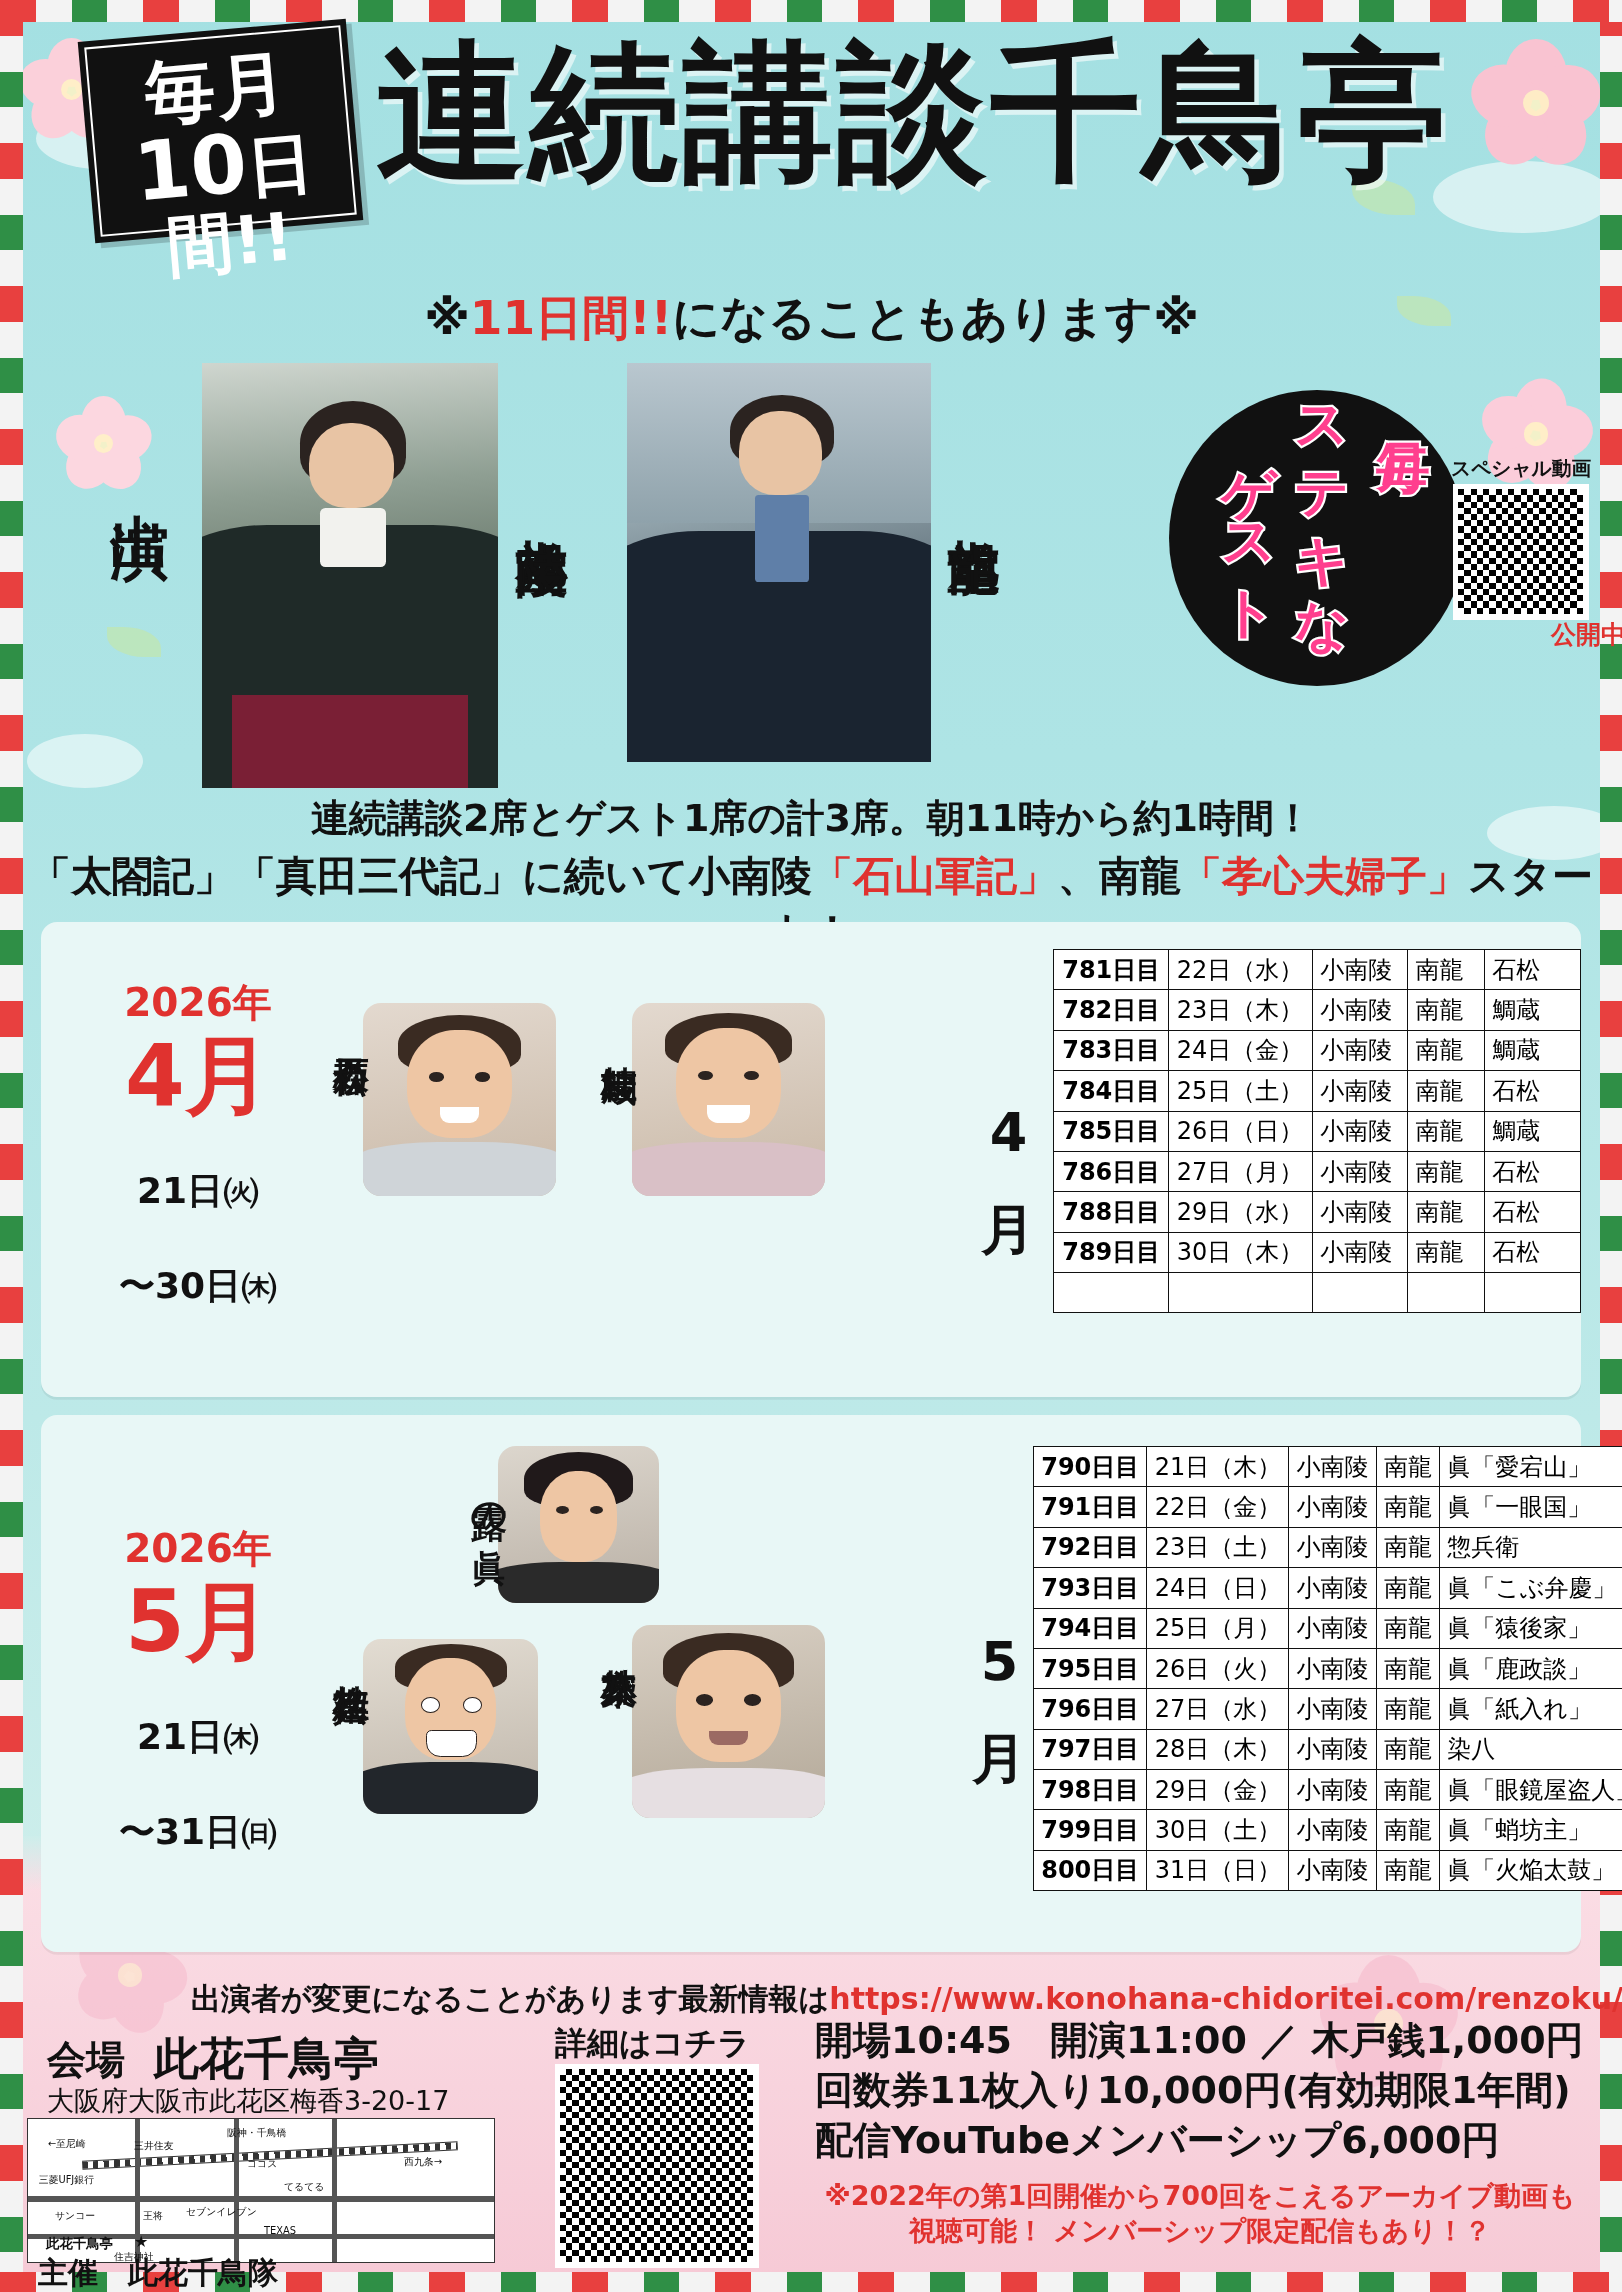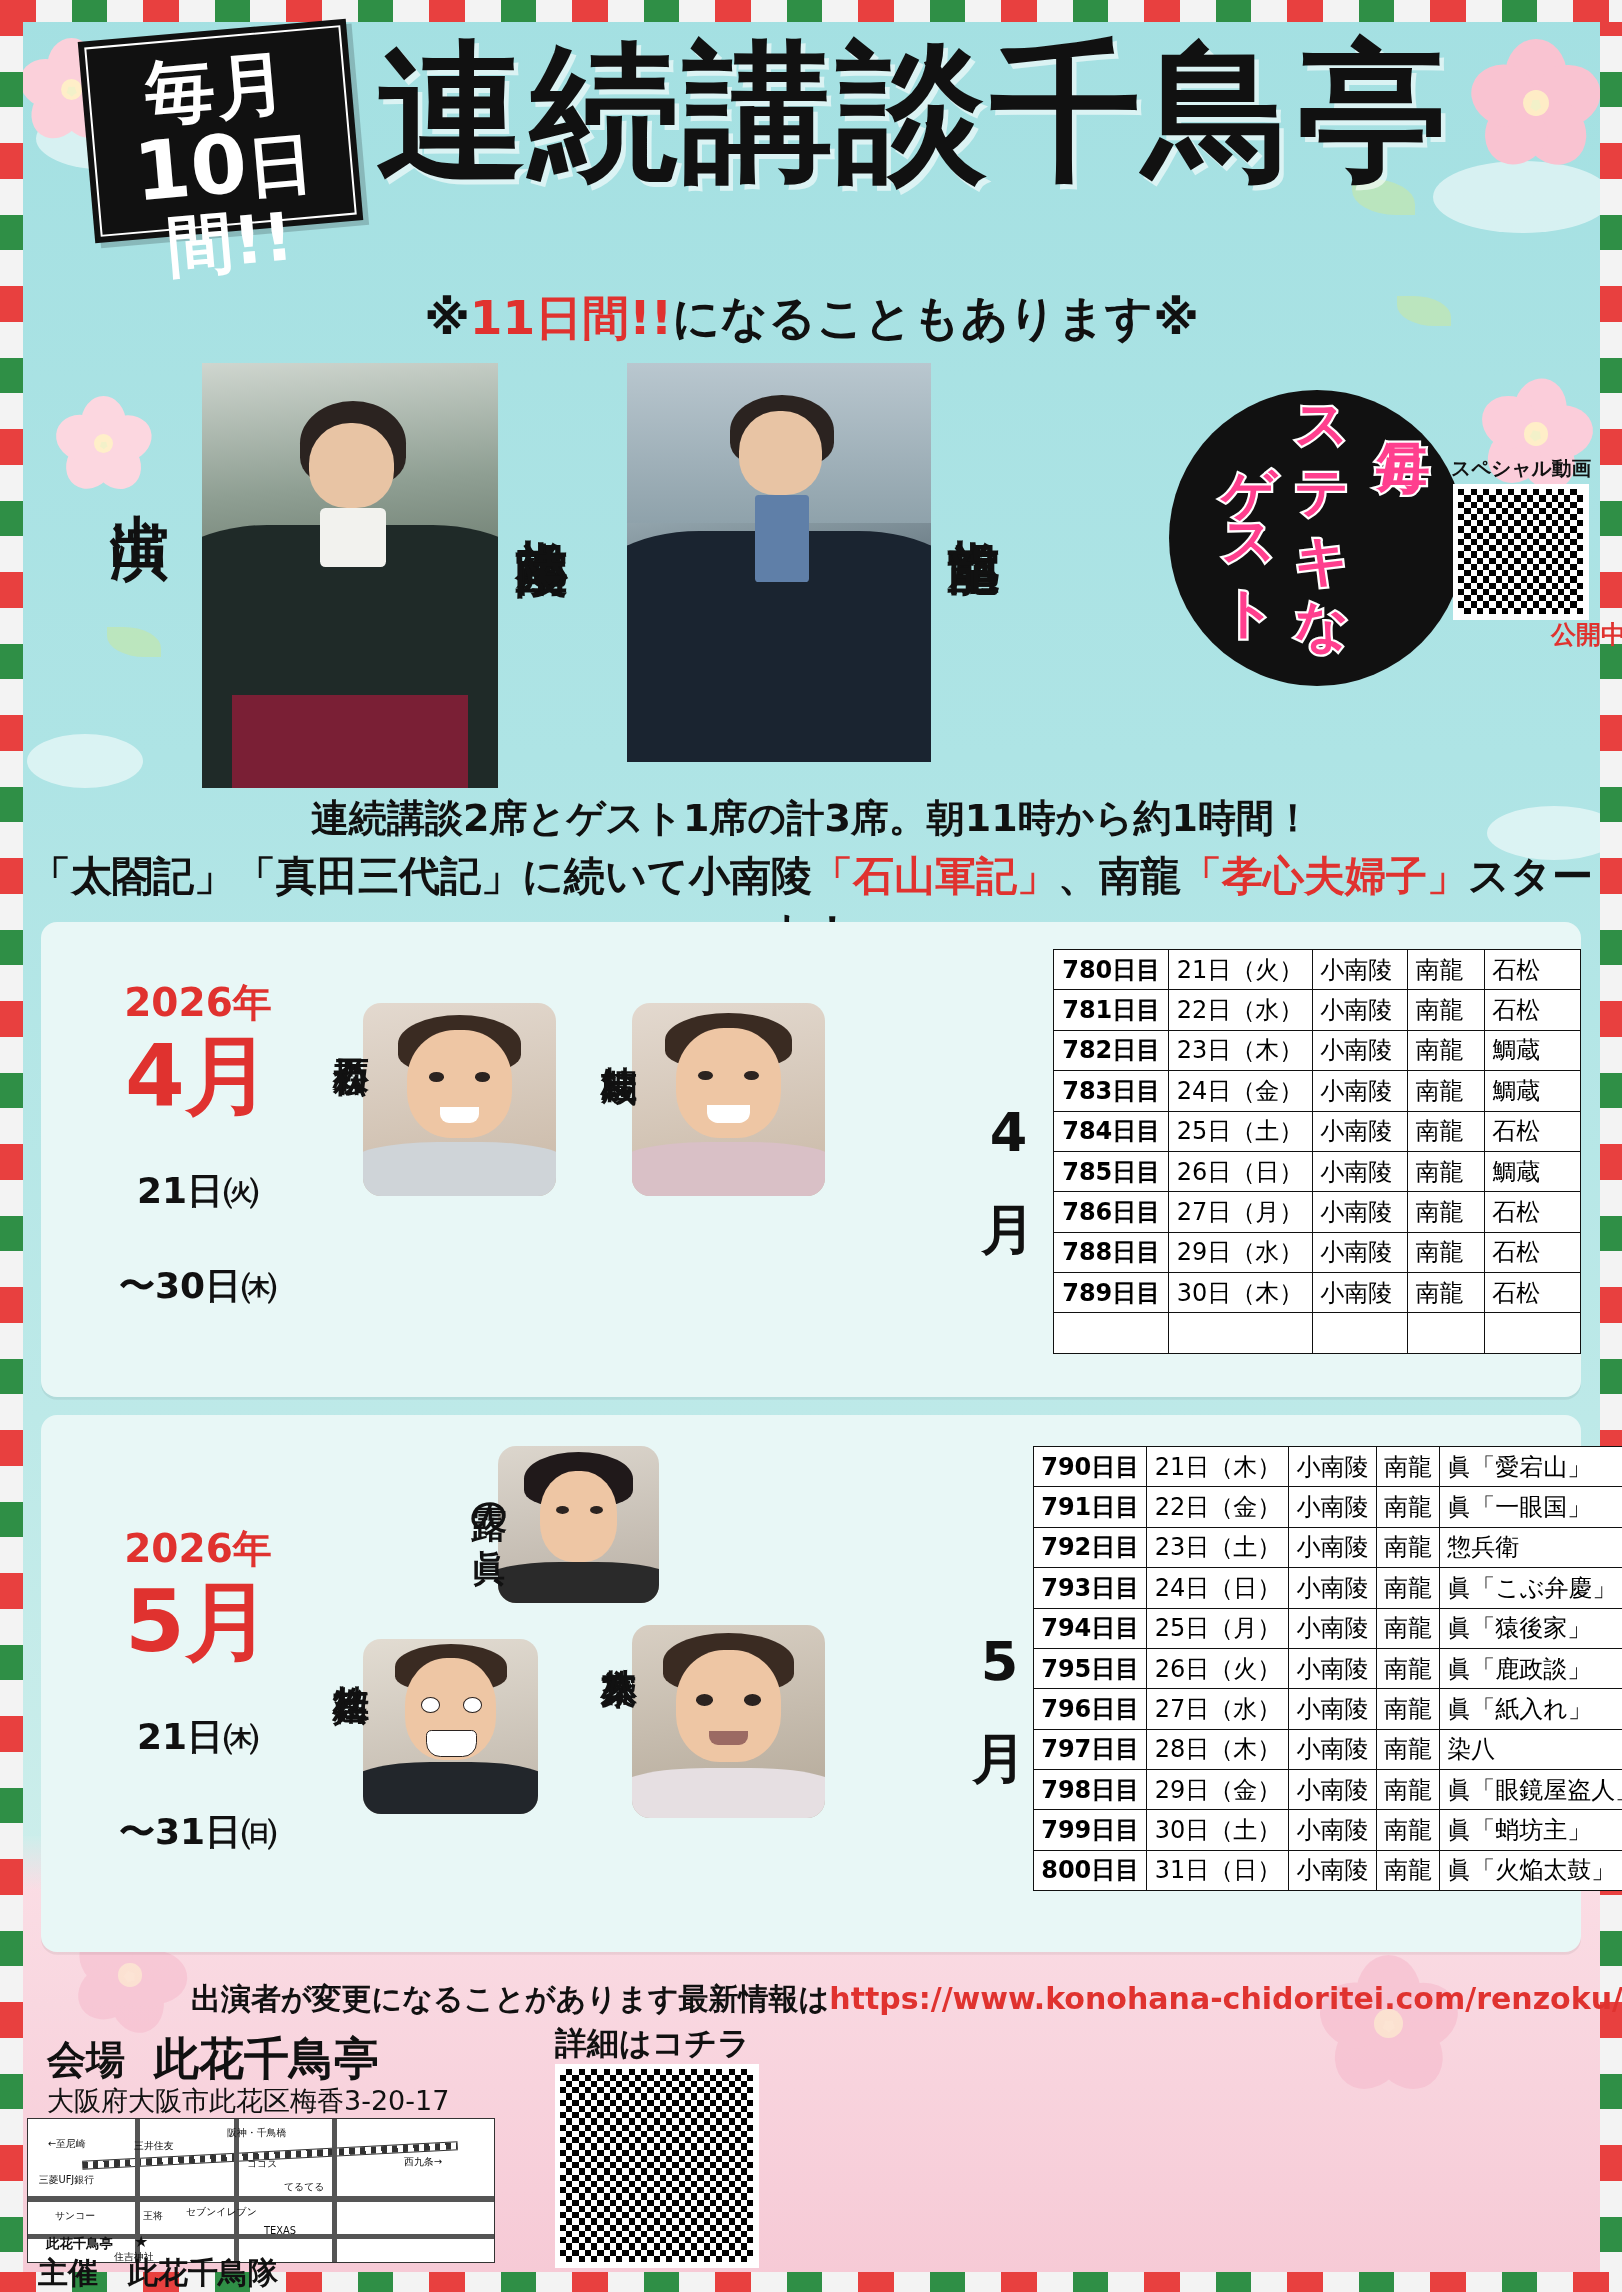--- a/index.html
+++ b/index.html
@@ -605,27 +605,20 @@
       <div style="position:absolute;left:34%;top:35%;width:8%;height:5%;background:#2b2320;border-radius:50%;"></div>
       <div style="position:absolute;left:58%;top:35%;width:8%;height:5%;background:#2b2320;border-radius:50%;"></div>
       <div style="position:absolute;left:39%;top:53%;width:22%;height:9%;background:#fff;border-radius:0 0 10.7px 10.7px;"></div>
     </div>
     <div class="guest-name vert" style="left:553px;top:116px;">桂鯛蔵</div>
 
     <div class="month-mark vert" style="left:930px;top:179px;">4月</div>
 
     <table class="sched" style="left:1012px;top:27px;">
       <tbody>
-        <tr>
-          <td class="c-day">780日目</td>
-          <td class="c-date">21日（火）</td>
-          <td class="c-p1">小南陵</td>
-          <td class="c-p2">南龍</td>
-          <td class="c-guest">石松</td>
-        </tr>
         <tr>
           <td class="c-day">781日目</td>
           <td class="c-date">22日（水）</td>
           <td class="c-p1">小南陵</td>
           <td class="c-p2">南龍</td>
           <td class="c-guest">石松</td>
         </tr>
         <tr>
           <td class="c-day">782日目</td>
           <td class="c-date">23日（木）</td>
@@ -839,15 +832,24 @@
     <div class="mtxt" style="left:86px;top:131px;">住吉神社</div>
   </div>
 
   <div class="organizer">主催　此花千鳥隊</div>
 
   <div class="detail-label">詳細はコチラ</div>
   <div class="qr qr-detail">
       <div class="code"></div>
     </div>
 
+  <div class="price-box">
+    <div class="price-line">開場10:45　開演11:00 ／ 木戸銭1,000円</div>
+    <div class="price-line">回数券11枚入り10,000円(有効期限1年間)</div>
+    <div class="price-line">配信YouTubeメンバーシップ6,000円</div>
+    <div class="price-note">
+      <div>※2022年の第1回開催から700回をこえるアーカイブ動画も</div>
+      <div>視聴可能！ メンバーシップ限定配信もあり！？</div>
+    </div>
+  </div>
 
 </div>
 
 
 </body></html>

